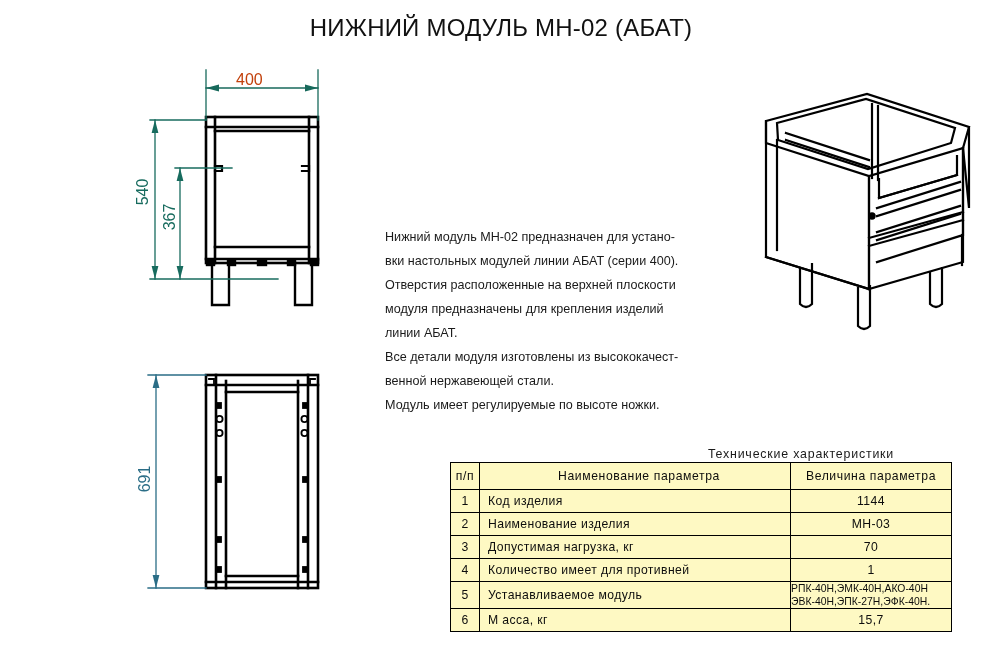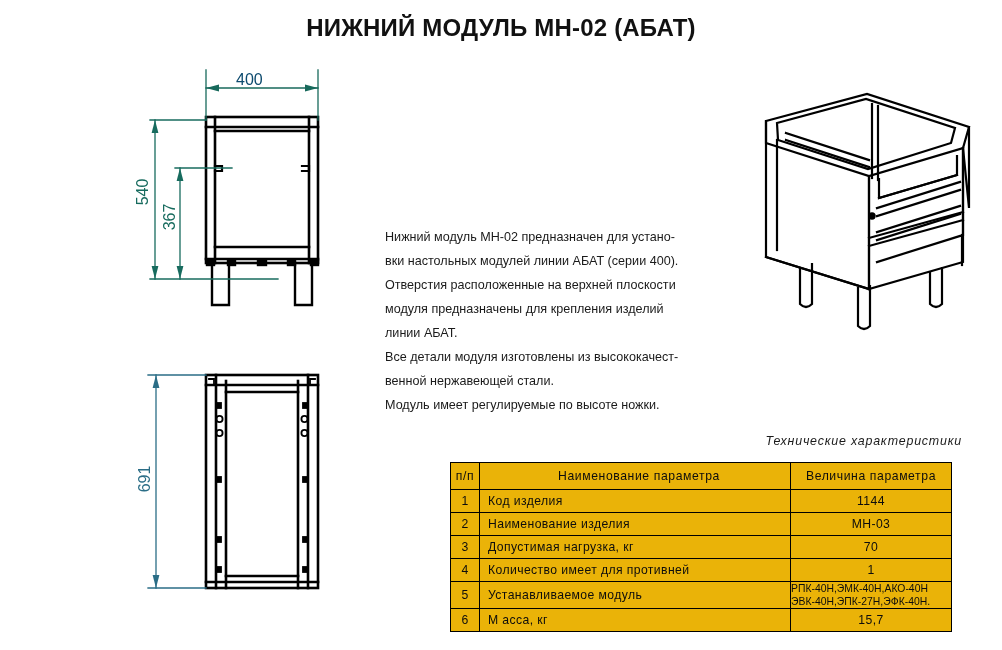--- a/index.html
+++ b/index.html
@@ -24,21 +24,21 @@
   }
 
   
   #doc-title {
     position: absolute;
     left: 0;
     top: 14px;
     width: 1002px;
     text-align: center;
     font-size: 24px;
-    font-weight: bold;
+    font-weight: normal;
     letter-spacing: 0.2px;
     color: #111111;
     white-space: nowrap;
   }
 
   
   #description {
     position: absolute;
     left: 385px;
     top: 225px;
@@ -57,58 +57,57 @@
     width: 1002px;
     height: 650px;
     overflow: visible;
     pointer-events: none;
   }
 
   
   .dimtext {
     position: absolute;
     font-size: 16px;
-    color: #0c4a6e;
+    color: #c2410c;
     font-family: "Liberation Sans", "DejaVu Sans", sans-serif;
     white-space: nowrap;
   }
   .dimtext.vert {
     transform-origin: 50% 50%;
     transform: rotate(-90deg);
   }
   #dim-400-label { left: 236px; top: 71px; }
   #dim-540-label { left: 130px; top: 183px; color:#176b5e; }
   #dim-367-label { left: 157px; top: 208px; color:#176b5e; }
   #dim-691-label { left: 132px; top: 470px; color:#2a6d86; }
 
   
   #table-caption {
     position: absolute;
     left: 640px;
-    top: 434px;
+    top: 447px;
     width: 322px;
-    text-align: right;
+    text-align: center;
     font-size: 12.4px;
     letter-spacing: 0.8px;
     color: #1a1a1a;
     white-space: nowrap;
-    font-style: italic;
   }
 
   
   #spec-table {
     position: absolute;
     left: 450px;
     top: 462px;
     width: 490px;
     border-collapse: collapse;
     table-layout: fixed;
     font-size: 12.2px;
     color: #0d0d0d;
-    background: #eab308;
+    background: #fef9c3;
   }
   #spec-table td, #spec-table th {
     border: 1.6px solid #000000;
     padding: 0;
     font-weight: normal;
     vertical-align: middle;
   }
   #spec-table th {
     height: 26px;
     text-align: center;

